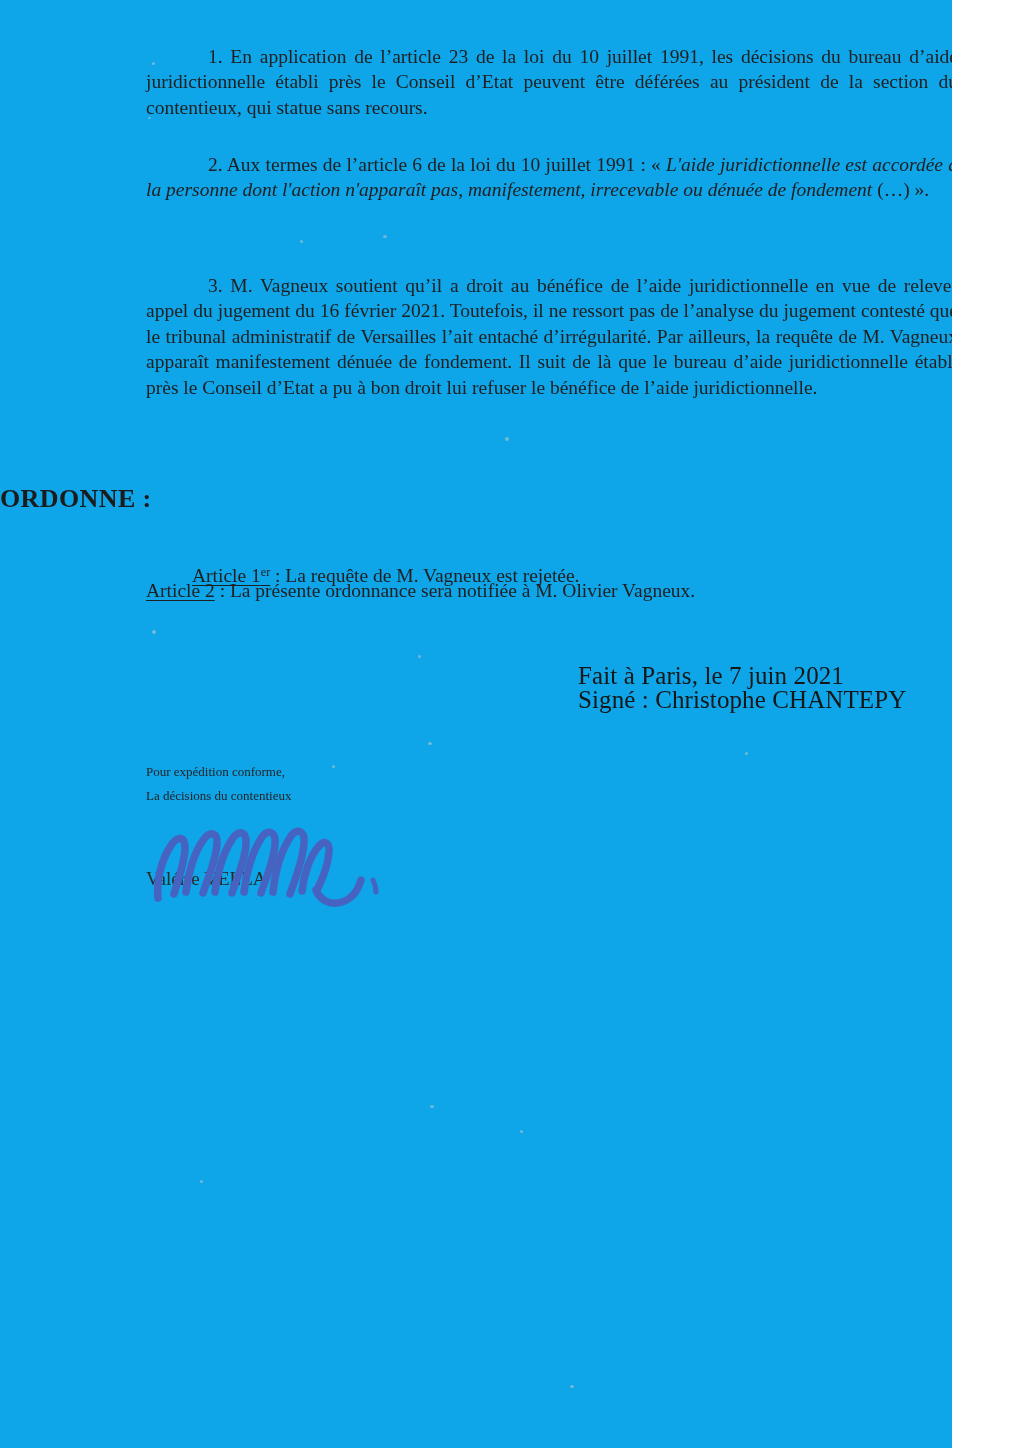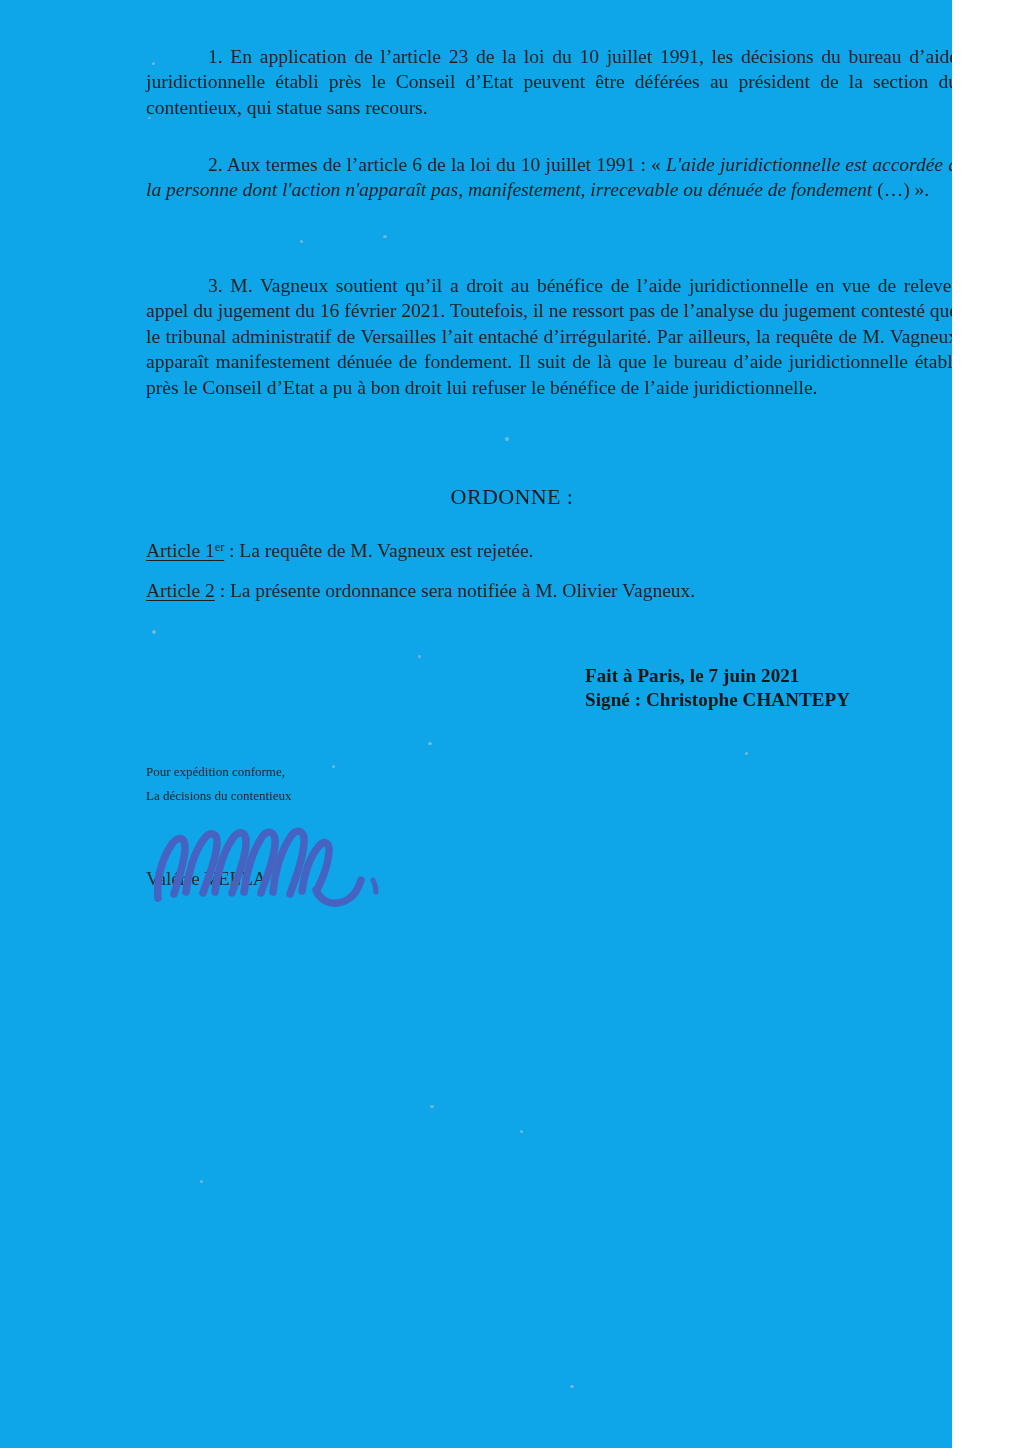--- a/index.html
+++ b/index.html
@@ -40,50 +40,48 @@
 
   #para1 { top: 44px; }
   #para2 { top: 152px; }
   #para3 { top: 273px; }
 
   .ordonne {
     position: absolute;
     top: 484px;
     left: 0;
     width: 1024px;
-    text-align: center;
-    font-size: 22px;
-    font-weight: normal;
+    font-size: 26px;
+    font-weight: bold;
     letter-spacing: .4px;
     color: #1b1b1b;
   }
 
   .article {
     position: absolute;
     left: 146px;
     width: 812px;
     font-size: 19.5px;
     line-height: 25px;
     color: #1f1f1f;
   }
-  #article1 { top: 535px; }
+  #article1 { top: 560px; margin-left: 46px; }
   #article2 { top: 578px; }
   .art-label { text-decoration: underline; text-underline-offset: 3px; }
   .art-label sup { font-size: .62em; vertical-align: .5em; }
 
   .sign-block {
     position: absolute;
     top: 664px;
     left: 578px;
-    font-size: 19px;
+    font-size: 25px;
     line-height: 24px;
-    font-weight: bold;
+    font-weight: normal;
     color: #161616;
     letter-spacing: .1px;
-    margin-left: 7px;
   }
 
   .expedition {
     position: absolute;
     top: 760px;
     left: 146px;
     font-size: 13px;
     line-height: 23.5px;
     color: #242424;
   }

